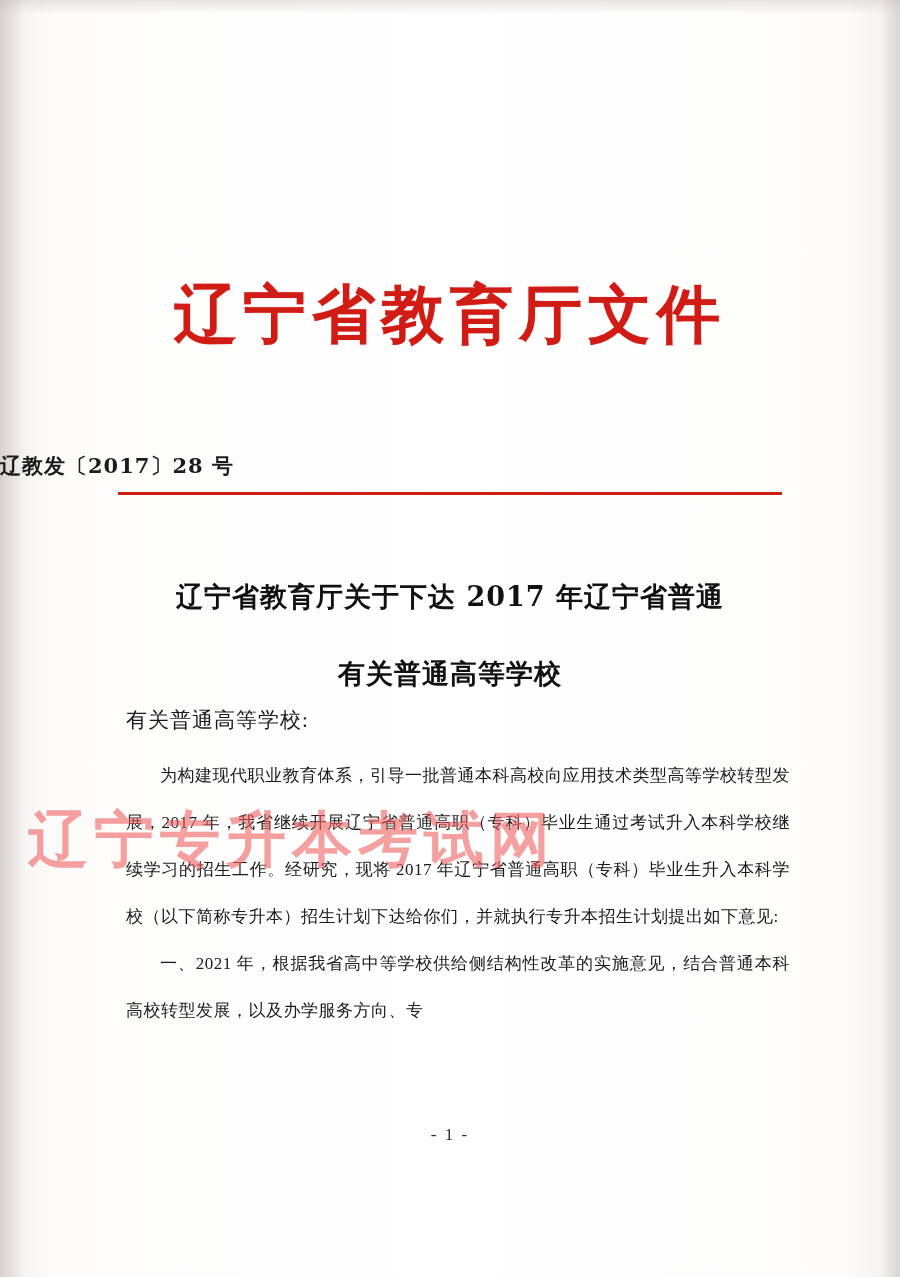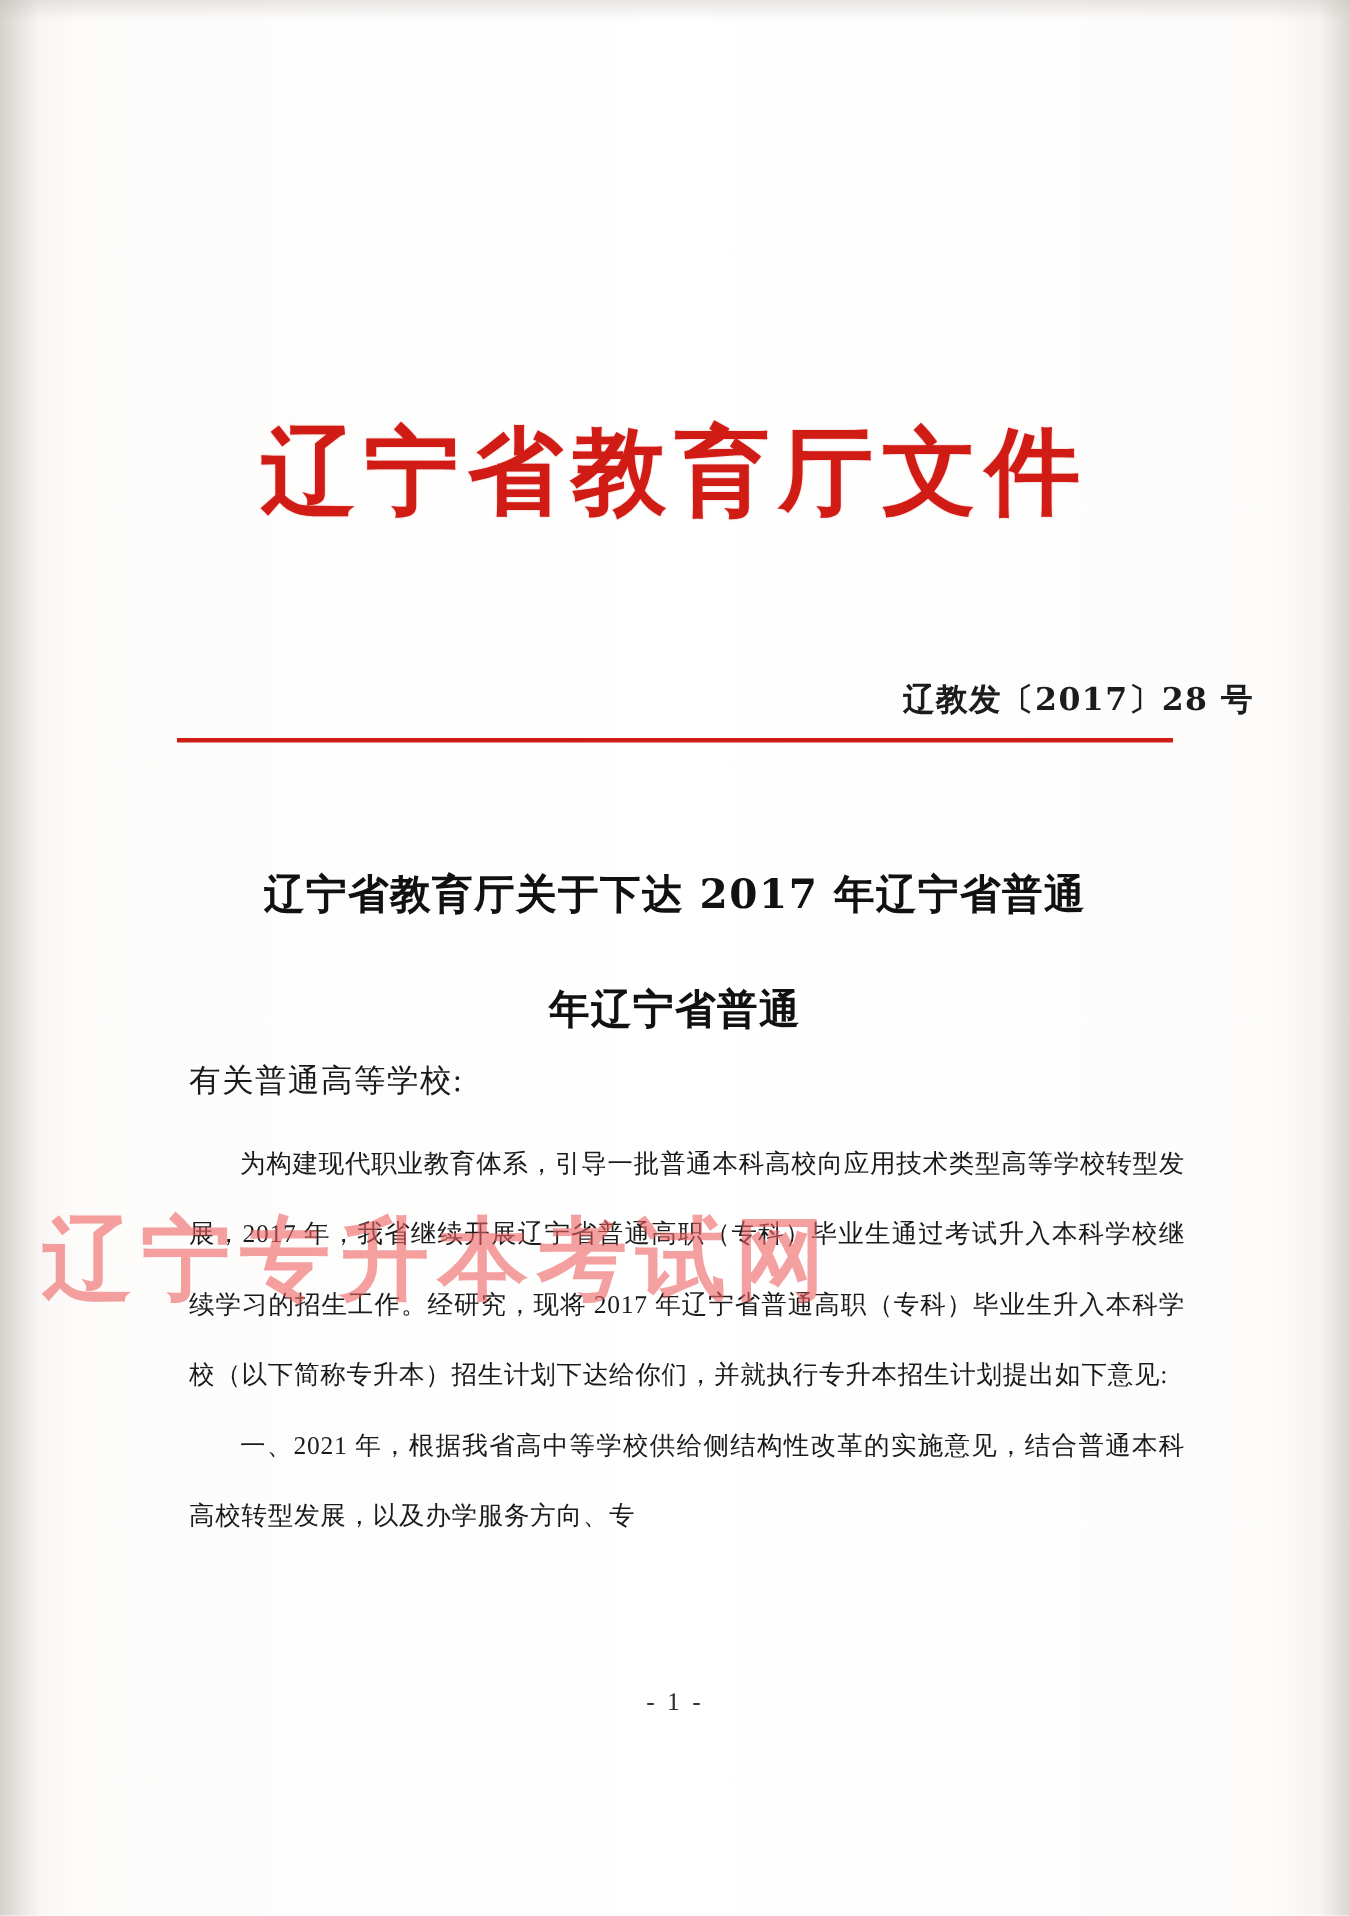--- a/index.html
+++ b/index.html
@@ -66,21 +66,21 @@
     letter-spacing: 6px;
     line-height: 1.15;
     text-shadow: 0 0 1px rgba(208,28,20,0.5);
   }
 
   .doc-number {
     position: absolute;
     top: 452px;
     left: 0;
     width: 836px;
-    text-align: right;
+    text-align: left;
     font-size: 21px;
     font-weight: 700;
     letter-spacing: 1px;
     color: #1c1c1c;
     font-family: "DejaVu Serif", "Liberation Serif", serif;
   }
 
   .red-rule {
     position: absolute;
     top: 492px;
@@ -182,21 +182,21 @@
   <div class="content">
 
     <div class="masthead">辽宁省教育厅文件</div>
 
     <div class="doc-number">辽教发〔2017〕28 号</div>
 
     <div class="red-rule"></div>
 
     <div class="doc-title">
       <div>辽宁省教育厅关于下达 2017 年辽宁省普通</div>
-      <div>年辽宁省普通</div>
+      <div>有关普通高等学校</div>
     </div>
 
     <div class="salutation">有关普通高等学校:</div>
 
     <div class="body-text">
       <p class="indent2">为构建现代职业教育体系，引导一批普通本科高校向应用技术类型高等学校转型发展，2017 年，我省继续开展辽宁省普通高职（专科）毕业生通过考试升入本科学校继续学习的招生工作。经研究，现将 2017 年辽宁省普通高职（专科）毕业生升入本科学校（以下简称专升本）招生计划下达给你们，并就执行专升本招生计划提出如下意见:</p>
       <p class="indent2">一、2021 年，根据我省高中等学校供给侧结构性改革的实施意见，结合普通本科高校转型发展，以及办学服务方向、专</p>
     </div>
 
     <div class="page-number">- 1 -</div>

